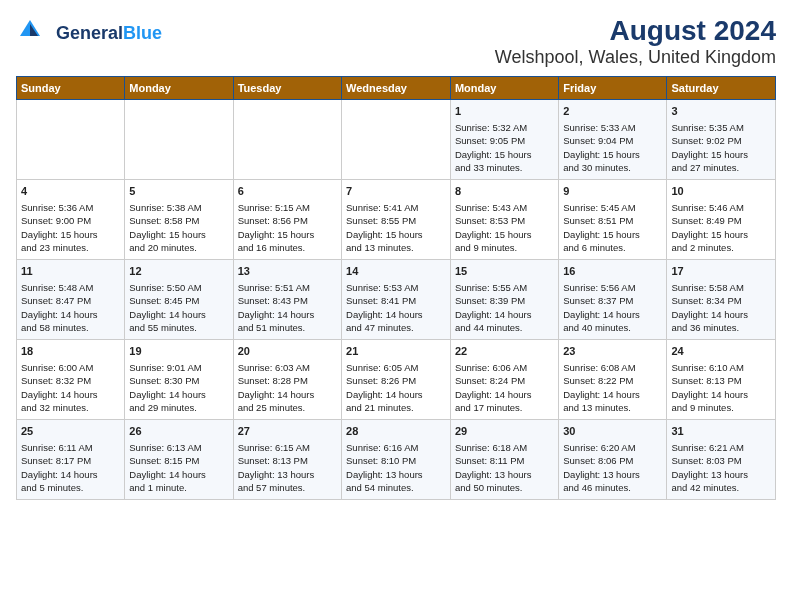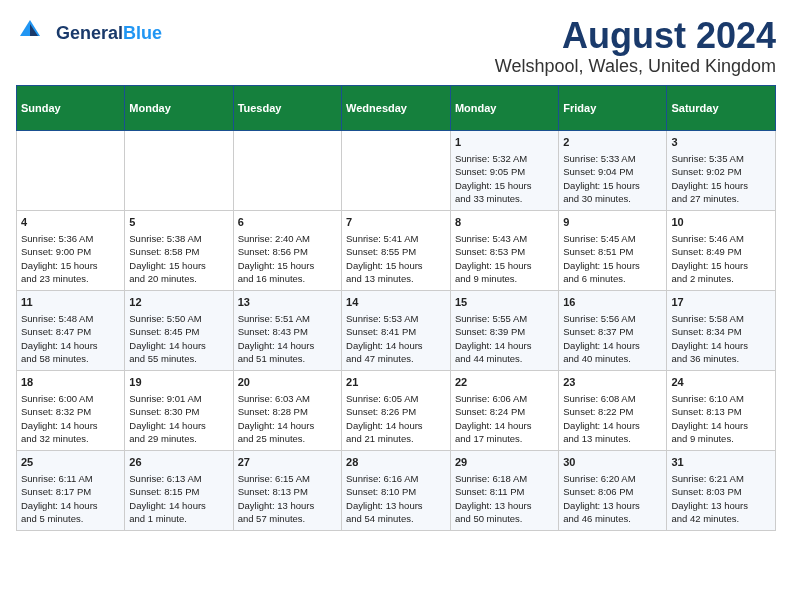--- a/index.html
+++ b/index.html
@@ -27,39 +27,39 @@
       color: #1a3a6b;
       line-height: 1.1;
     }
     .logo-text span { color: #2196f3; }
     .logo-icon {
       width: 28px;
       height: 28px;
     }
     .title-block { text-align: right; }
     .month-title {
-      font-size: 36px;
+      font-size: 28px;
       font-weight: bold;
       color: #1a3a6b;
       line-height: 1.1;
     }
     .location {
       font-size: 18px;
       color: #333;
     }
     table {
       width: 100%;
       border-collapse: collapse;
       font-size: 10px;
     }
     thead tr th {
-      background-color: #15803d;
+      background-color: #a16207;
       color: #fff;
       text-align: left;
-      padding: 16px 4px;
+      padding: 5px 4px;
       font-size: 11px;
       font-weight: bold;
       border: 1px solid #1a5090;
     }
     tbody tr td {
       border: 1px solid #ccc;
       vertical-align: top;
       padding: 4px 4px;
       height: 80px;
       width: 110px;
@@ -149,21 +149,21 @@
         </td>
         <td>
           <span class="day-num">5</span>
           <div>Sunrise: 5:38 AM</div>
           <div>Sunset: 8:58 PM</div>
           <div>Daylight: 15 hours</div>
           <div>and 20 minutes.</div>
         </td>
         <td>
           <span class="day-num">6</span>
-          <div>Sunrise: 2:40 AM</div>
+          <div>Sunrise: 5:15 AM</div>
           <div>Sunset: 8:56 PM</div>
           <div>Daylight: 15 hours</div>
           <div>and 16 minutes.</div>
         </td>
         <td>
           <span class="day-num">7</span>
           <div>Sunrise: 5:41 AM</div>
           <div>Sunset: 8:55 PM</div>
           <div>Daylight: 15 hours</div>
           <div>and 13 minutes.</div>

